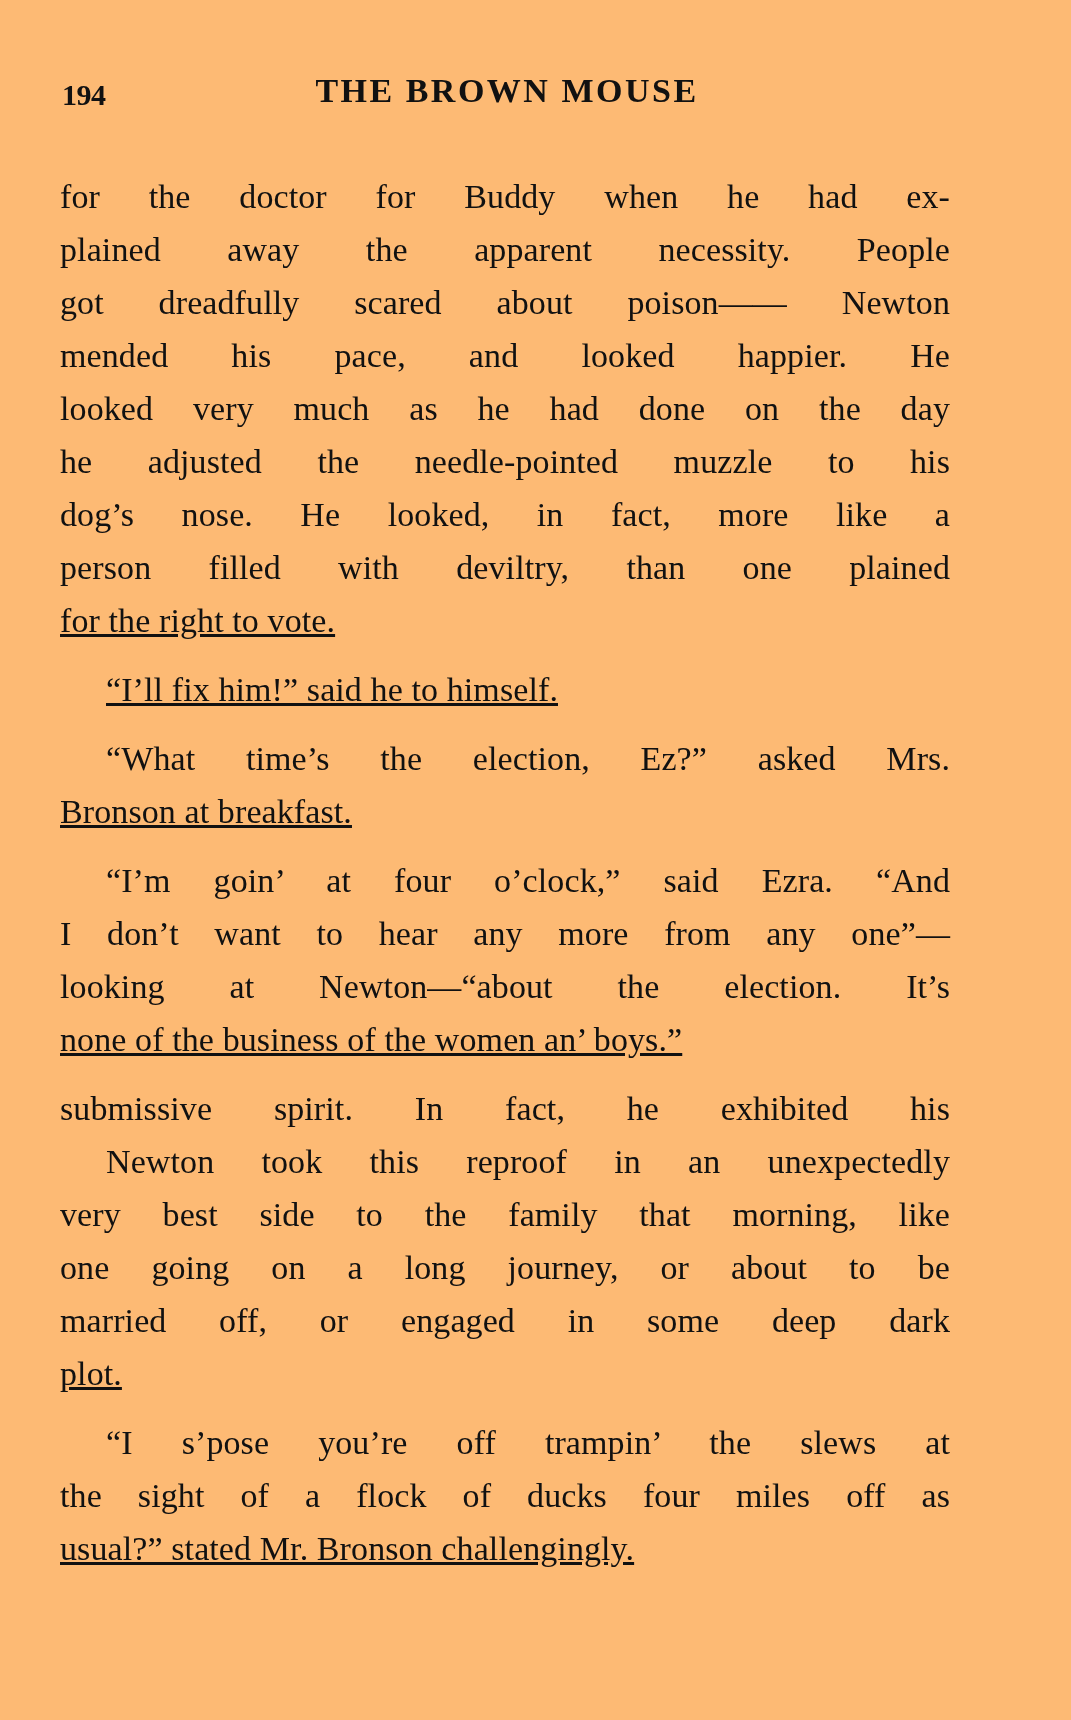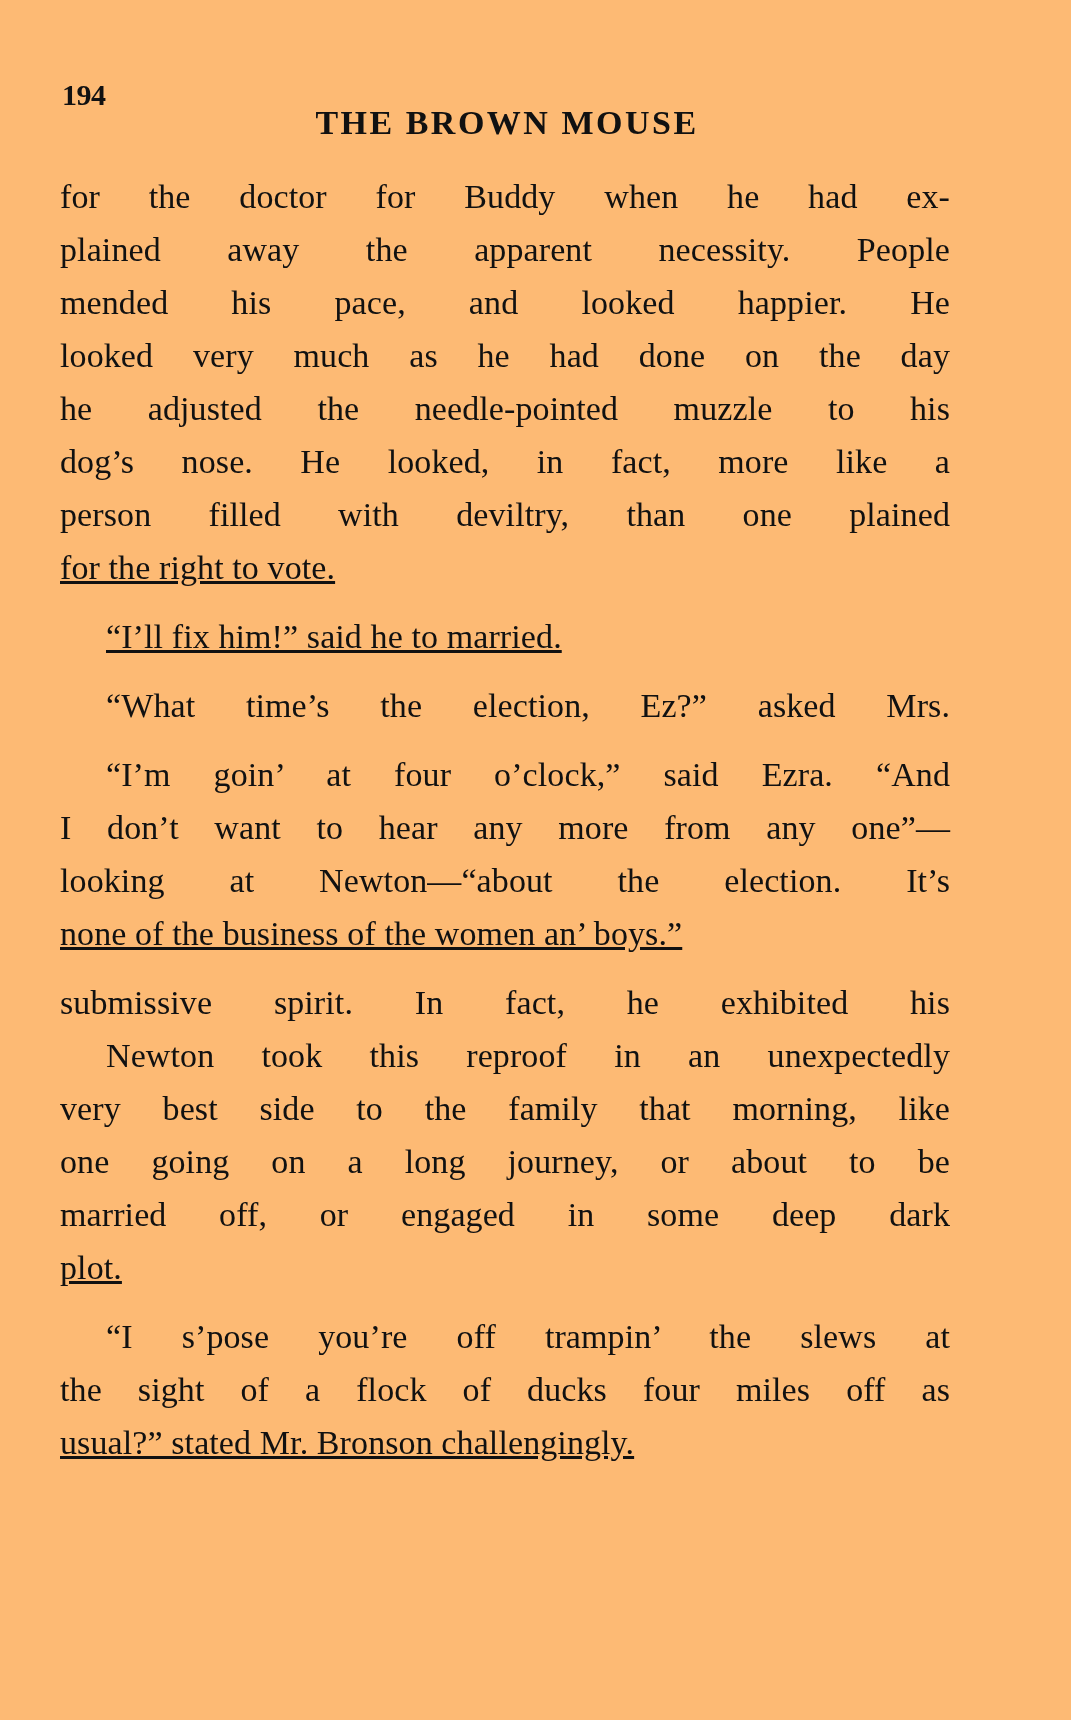--- a/index.html
+++ b/index.html
@@ -42,21 +42,20 @@
   .running-title {
     position: absolute;
     left: 0;
     top: 0;
     width: 890px;
     text-align: center;
     font-size: 34px;
     font-weight: bold;
     letter-spacing: 2.5px;
     font-family: "Liberation Serif", serif;
-    margin-top: 32px;
   }
   .body-text {
     position: absolute;
     top: 170px;
     left: 60px;
     width: 890px;
   }
   .line {
     font-size: 34px;
     line-height: 53px;
@@ -91,36 +90,38 @@
     <div class="folio">194</div>
     <div class="running-title">THE BROWN MOUSE</div>
   </div>
 
   <div class="body-text">
 
     <p class="para">
       </p>
       <div class="line justify">for the doctor for Buddy when he had ex-</div>
       <div class="line justify">plained away the apparent necessity.  People</div>
+      <div class="line justify">got dreadfully scared about poison—— Newton</div>
       <div class="line justify">mended his pace, and looked happier.   He</div>
       <div class="line justify">looked very much as he had done on the day</div>
       <div class="line justify">he adjusted the needle-pointed muzzle to his</div>
       <div class="line justify">dog’s nose.   He looked, in fact, more like a</div>
       <div class="line justify">person filled with deviltry, than one plained</div>
       <div class="line justify last">for the right to vote.</div>
     <p></p>
 
     <p class="para">
       </p>
-      <div class="line justify last"><span class="indent"></span><span>“I’ll fix him!” said he to married.</span></div>
+      <div class="line justify last"><span class="indent"></span><span>“I’ll fix him!” said he to himself.</span></div>
     <p></p>
 
     <p class="para">
       </p>
       <div class="line justify"><span class="indent"></span><span>“What time’s the election, Ez?” asked Mrs.</span></div>
+      <div class="line justify last">Bronson at breakfast.</div>
     <p></p>
 
     <p class="para">
       </p>
       <div class="line justify"><span class="indent"></span><span>“I’m goin’ at four o’clock,” said Ezra.  “And</span></div>
       <div class="line justify">I don’t want to hear any more from any one”—</div>
       <div class="line justify">looking at Newton—“about the election.   It’s</div>
       <div class="line justify last">none of the business of the women an’ boys.”</div>
     <p></p>
 

